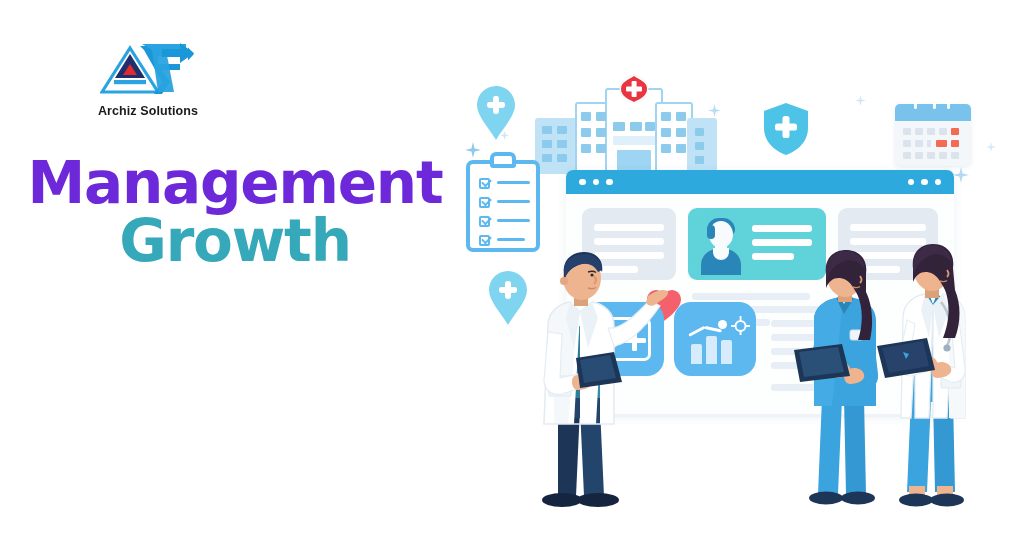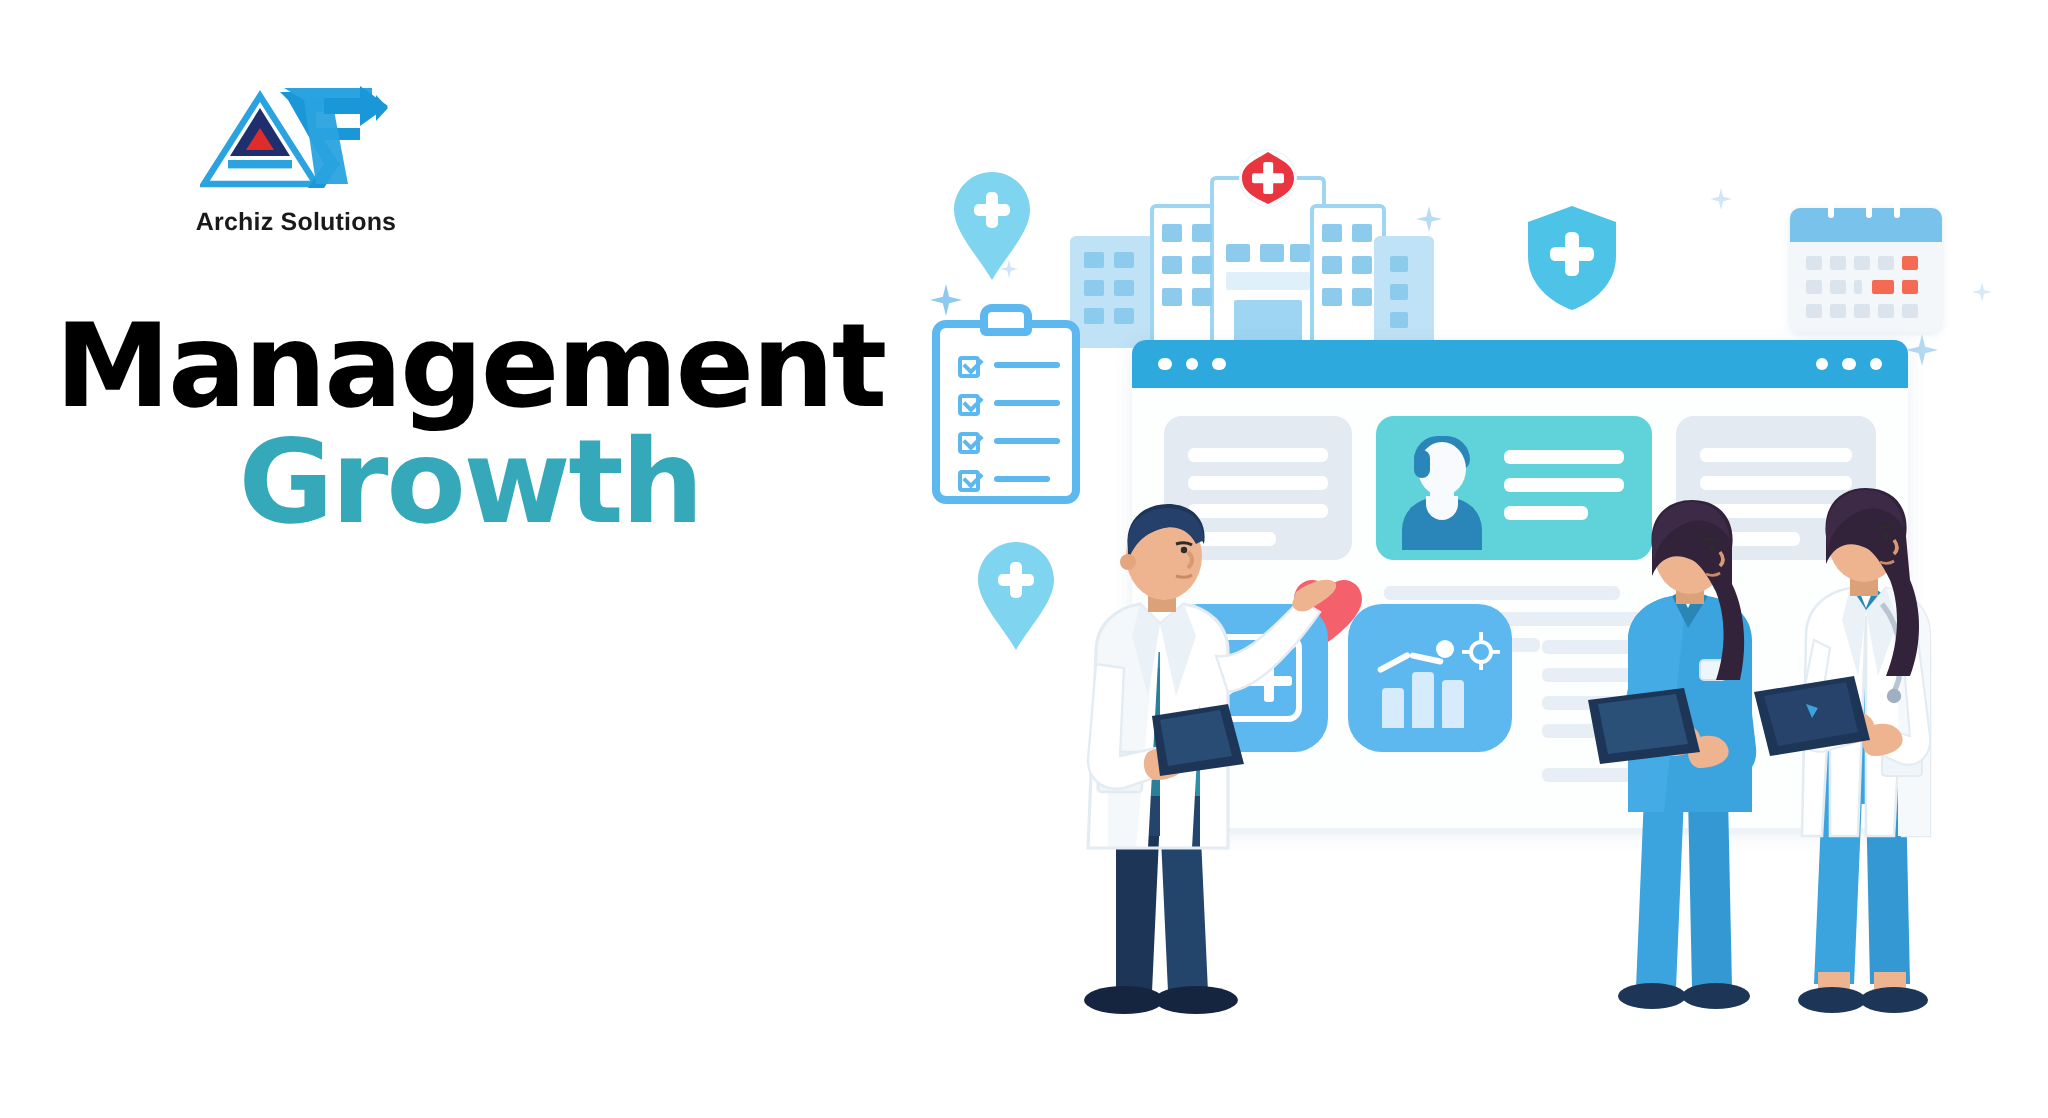--- a/index.html
+++ b/index.html
@@ -24,21 +24,21 @@
     line-height:1.3;margin-top:1px;
   }
 
   
   .headline{position:absolute;left:0;top:152px;width:470px;text-align:center;}
   .hl-line{
     font-weight:bold;letter-spacing:-1.2px;line-height:.96;
     font-family:"DejaVu Sans","Liberation Sans",sans-serif;
   }
   .hl-1{font-size:62px;color:#1f62ad;}
-  .hl-2{font-size:58px;color:#000000;margin-top:4px;}
+  .hl-2{font-size:58px;color:#6d28d9;margin-top:4px;}
   .hl-3{font-size:58px;color:#35a8ba;margin-top:2px;}
 
   
   .illo{position:absolute;left:440px;top:30px;width:584px;height:500px;}
   .abs{position:absolute;}
 
   
   .browser{
     position:absolute;left:126px;top:140px;width:388px;height:245px;
     background:#fdfefe;border-radius:7px 7px 3px 3px;

